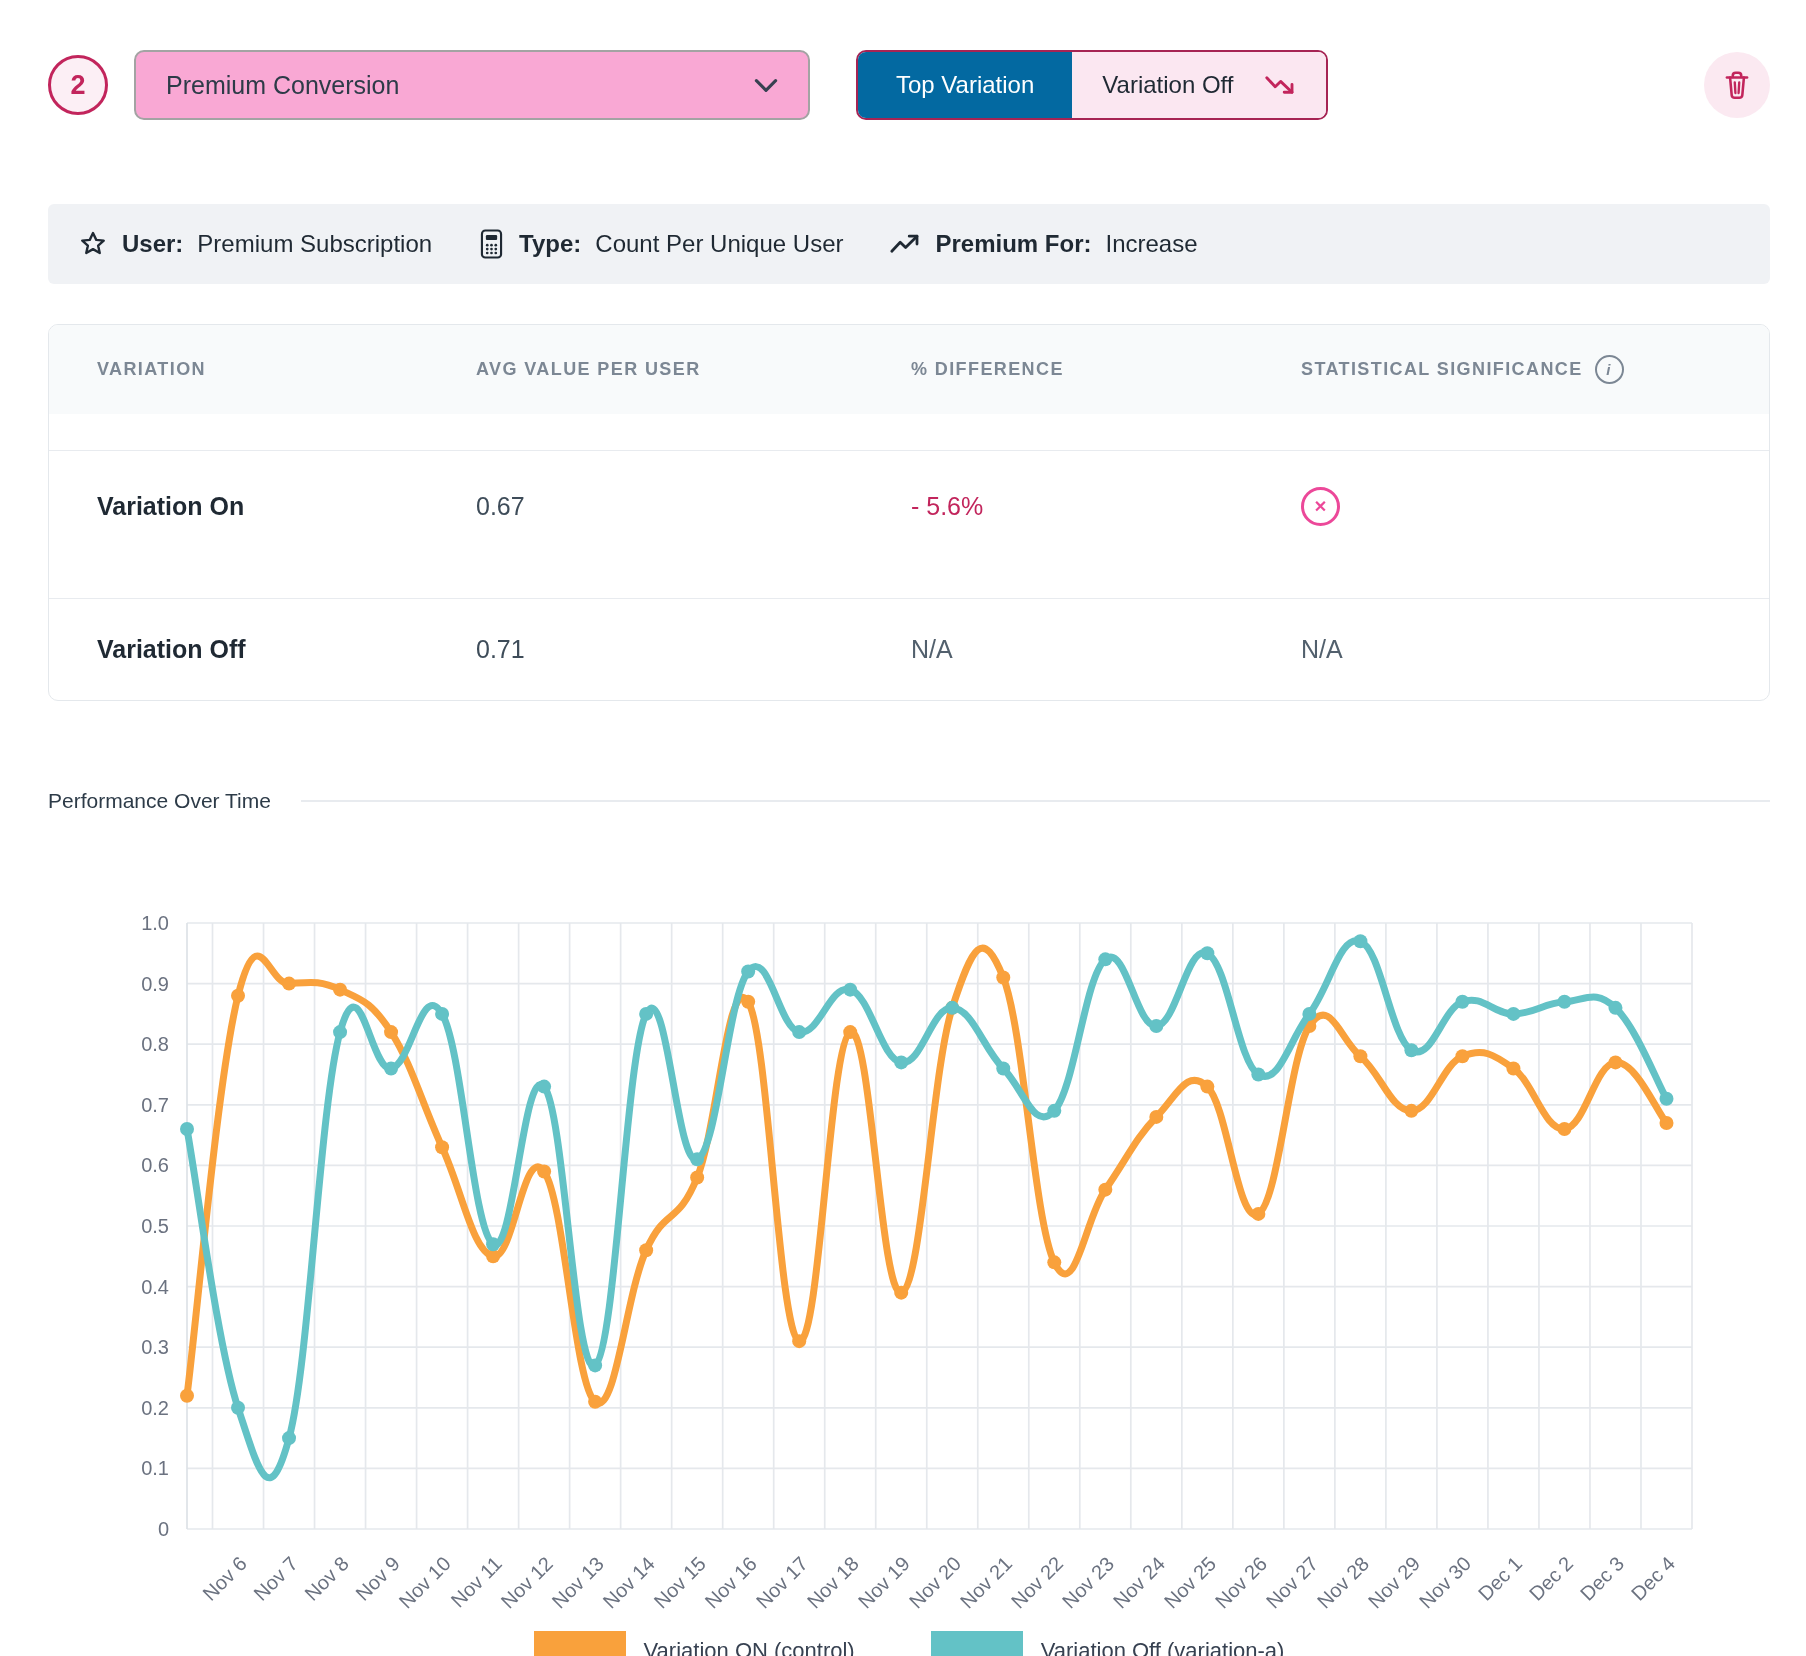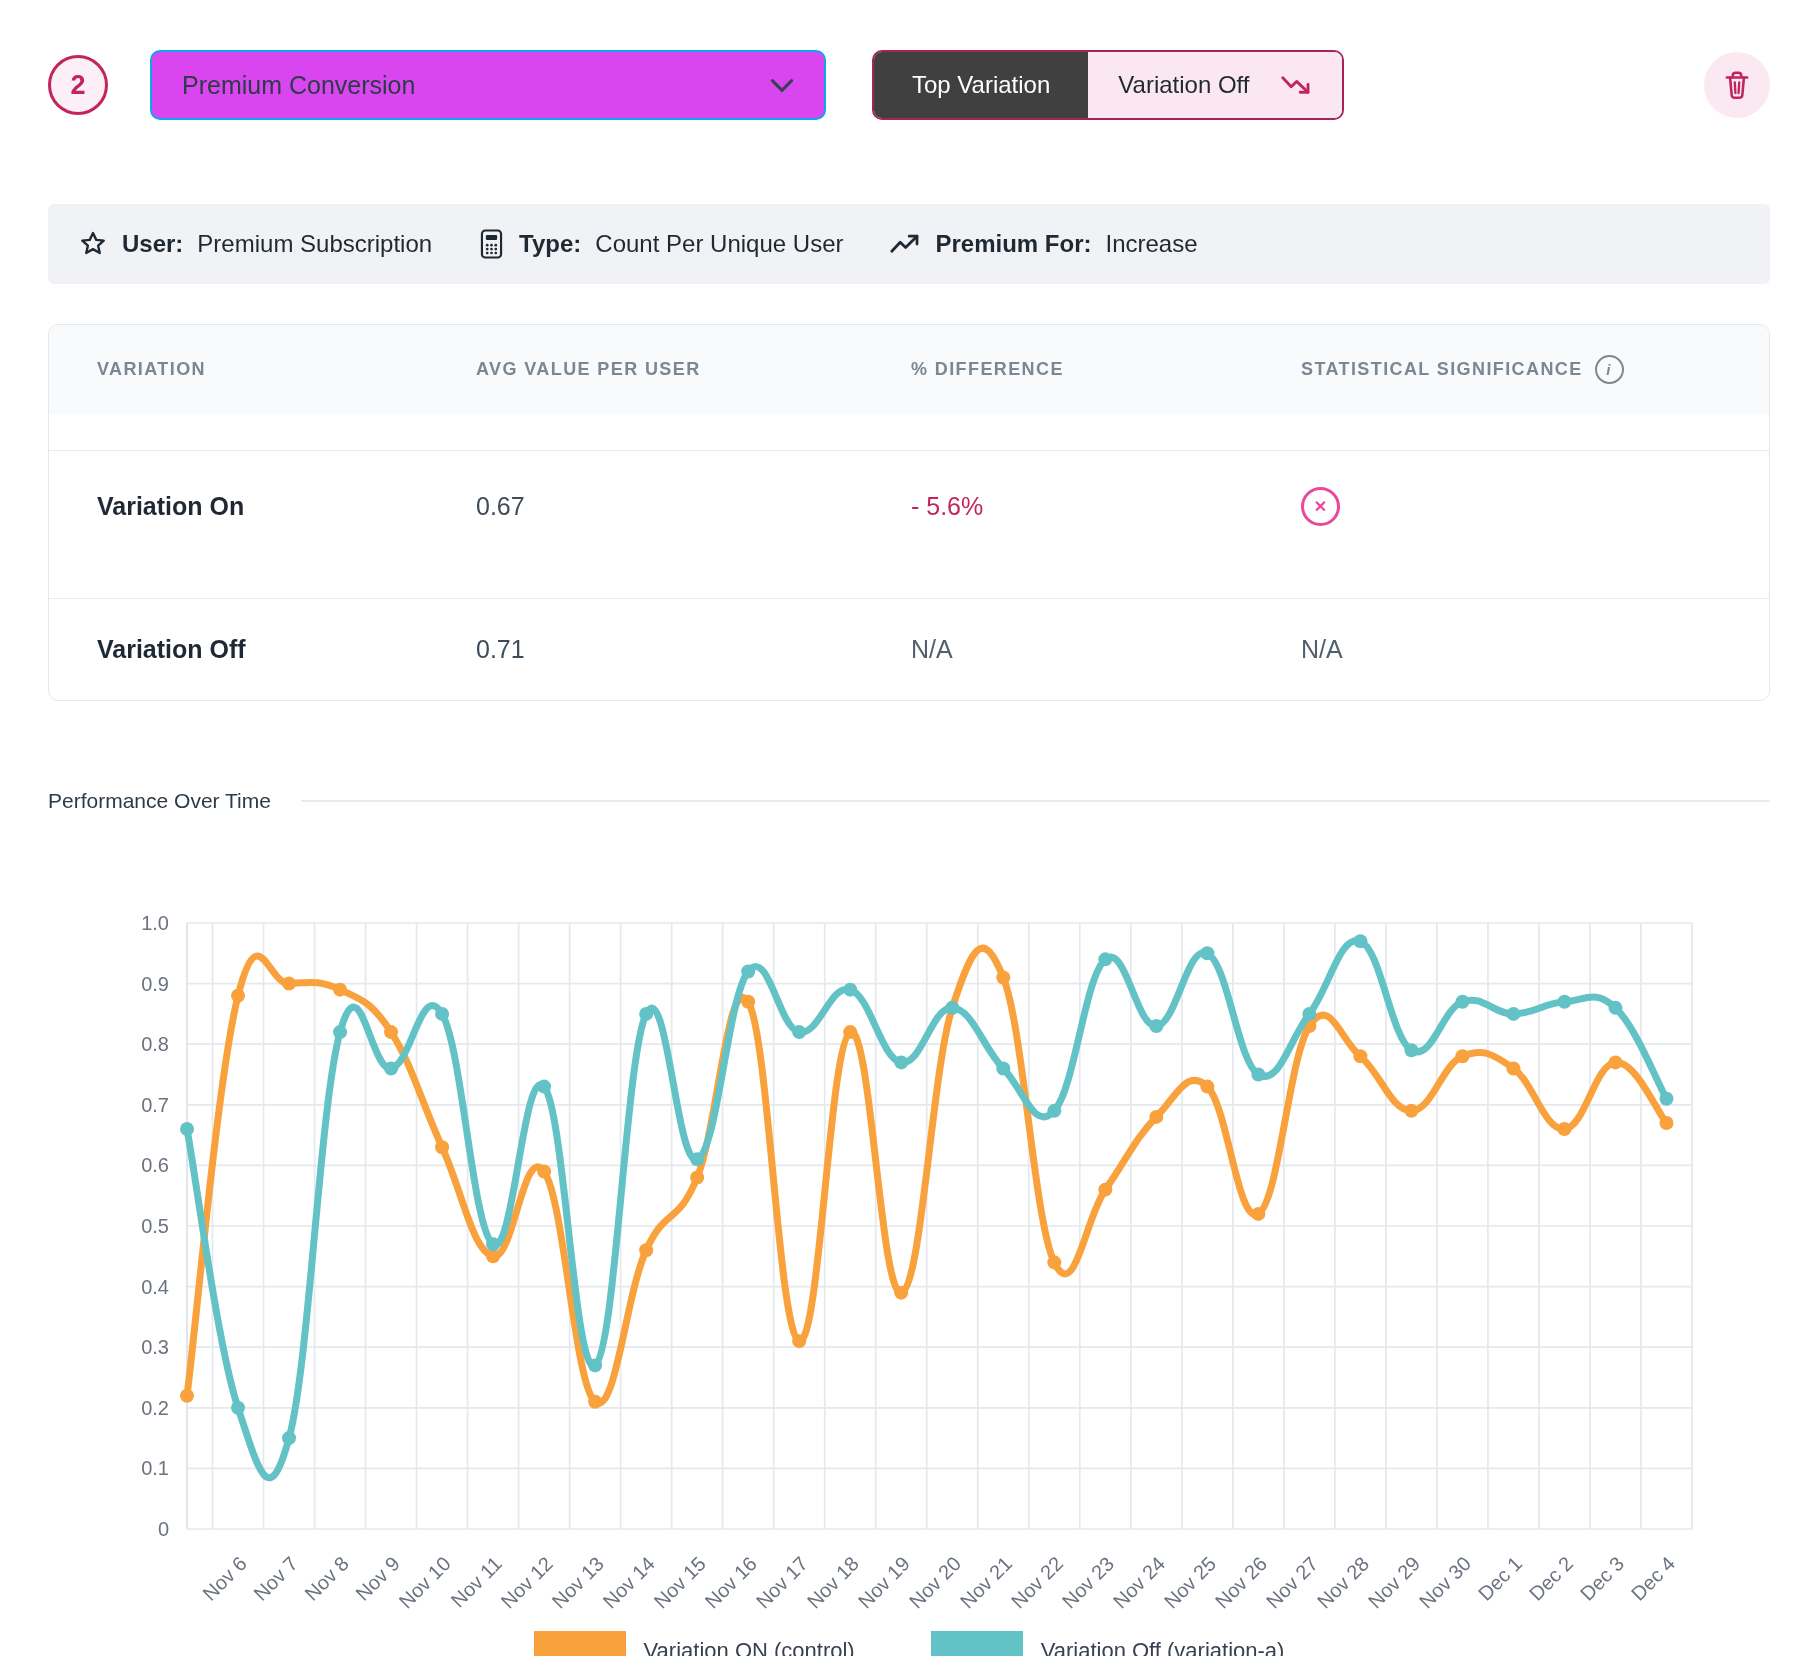--- a/index.html
+++ b/index.html
@@ -12,30 +12,30 @@
   .page{padding:48px 36px 0 48px;}
 
   
   .header-row{display:flex;align-items:center;height:74px;}
   .index-badge{
     width:54px;height:54px;border:3px solid #C2255C;border-radius:50%;
     background:#FCEFF5;color:#C2255C;font-size:27px;font-weight:700;
     display:flex;align-items:center;justify-content:center;flex:0 0 auto;
   }
   .metric-dropdown{
-    margin-left:42px;width:612px;height:66px;border:2px solid #0ea5e9;border-radius:10px;
+    margin-left:26px;width:612px;height:66px;border:2px solid #a3a3a3;border-radius:10px;
     display:flex;align-items:center;justify-content:space-between;
-    padding:0 30px;font-size:25px;font-weight:500;color:#2D3B48;background:#d946ef;cursor:pointer;
+    padding:0 30px;font-size:25px;font-weight:500;color:#2D3B48;background:#f9a8d4;cursor:pointer;
   }
   .seg-control{
     margin-left:46px;height:70px;border:2px solid #A62454;border-radius:10px;
     display:flex;overflow:hidden;font-size:24px;box-sizing:border-box;
   }
   .seg-left{
-    background:#404040;color:#ffffff;display:flex;align-items:center;
+    background:#0369a1;color:#ffffff;display:flex;align-items:center;
     padding:0 38px;font-weight:500;cursor:pointer;
   }
   .seg-right{
     background:#FBE7F1;color:#1F2933;display:flex;align-items:center;gap:30px;
     padding:0 30px;cursor:pointer;
   }
   .trash-btn{
     margin-left:auto;width:66px;height:66px;border-radius:50%;background:#FBE9F1;
     display:flex;align-items:center;justify-content:center;cursor:pointer;border:none;
   }

